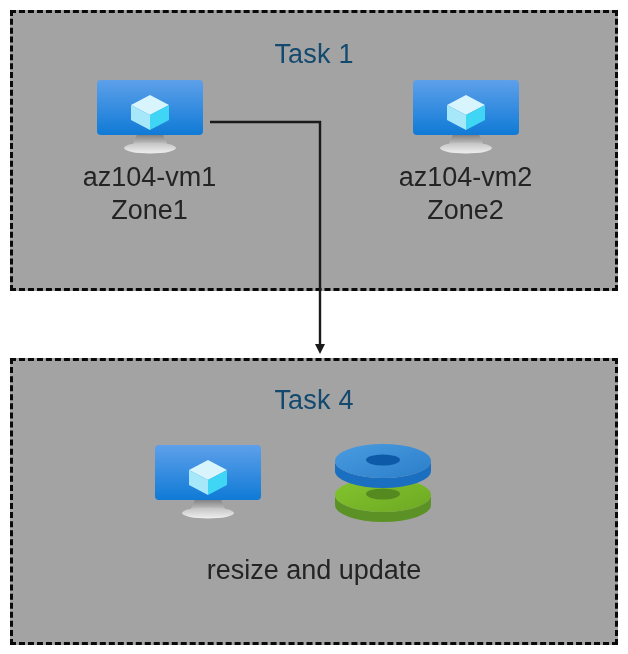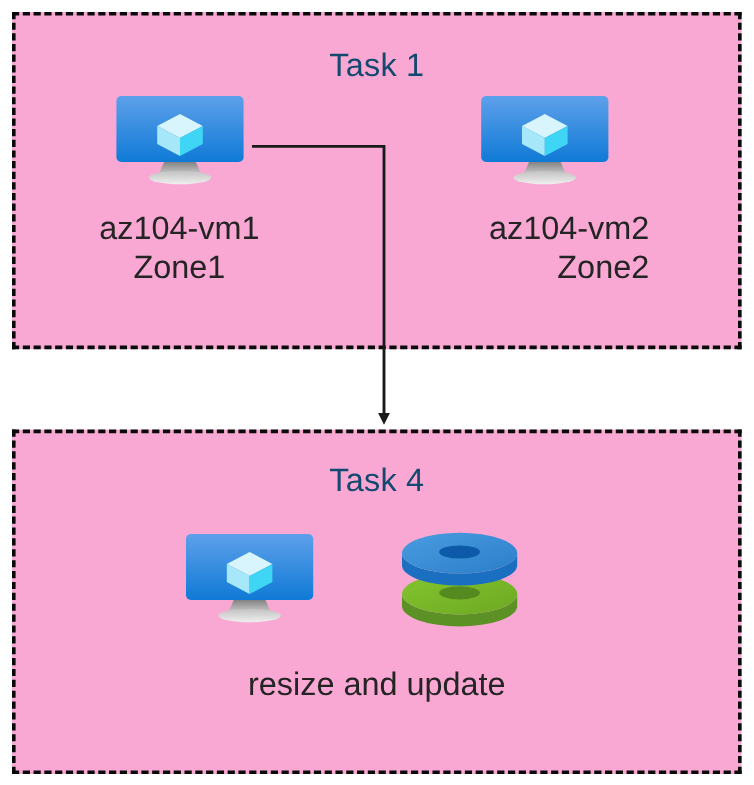--- a/index.html
+++ b/index.html
@@ -18,21 +18,21 @@
   .canvas {
     position: absolute;
     left: 0; top: 0;
     width: 628px;
     height: 654px;
   }
 
   
   .task-box {
     position: absolute;
-    background: #f9a8d4;
+    background: #a3a3a3;
     border: 3px dashed #0a0a0a;
     box-sizing: border-box;
   }
   #task1-box {
     left: 10px;
     top: 10px;
     width: 608px;
     height: 281px;
   }
   #task2-box {
@@ -54,21 +54,21 @@
   }
   #task1-title { top: 28px; }
   #task2-title { top: 26px; }
 
   
   .node {
     position: absolute;
     text-align: center;
   }
   .node-caption {
-    margin-top: 16px;
+    margin-top: 3px;
     color: #242424;
     font-size: 27px;
     line-height: 1.22;
     white-space: pre-line;
   }
 
   
   .vm-icon {
     position: relative;
     margin: 0 auto;
@@ -122,21 +122,21 @@
           <polygon points="56,17 75,27 56,37 37,27" fill="#d8f5fd"></polygon>
           <polygon points="37,27 56,37 56,52 37,42" fill="#a6e8f9"></polygon>
           <polygon points="75,27 56,37 56,52 75,42" fill="#3fd5f5"></polygon>
         </g>
       </svg>
     </div>
     <div class="node-caption">az104-vm1
 Zone1</div>
   </div>
 
-  <div class="node" style="left:366px; top:78px; width:175px;text-align:right;">
+  <div class="node" style="left:378px; top:78px; width:175px;">
     <div class="vm-icon" style="width:112px;">
       <svg width="112" height="80" viewBox="0 0 112 80" xmlns="http://www.w3.org/2000/svg">
         <defs>
           <linearGradient id="vmScreen2" x1="0" y1="0" x2="0" y2="1">
             <stop offset="0%" stop-color="#5ea0ea"></stop>
             <stop offset="100%" stop-color="#0f7ad6"></stop>
           </linearGradient>
           <linearGradient id="vmStand2" x1="0" y1="0" x2="0" y2="1">
             <stop offset="0%" stop-color="#6e6e6e"></stop>
             <stop offset="100%" stop-color="#cfcfcf"></stop>

